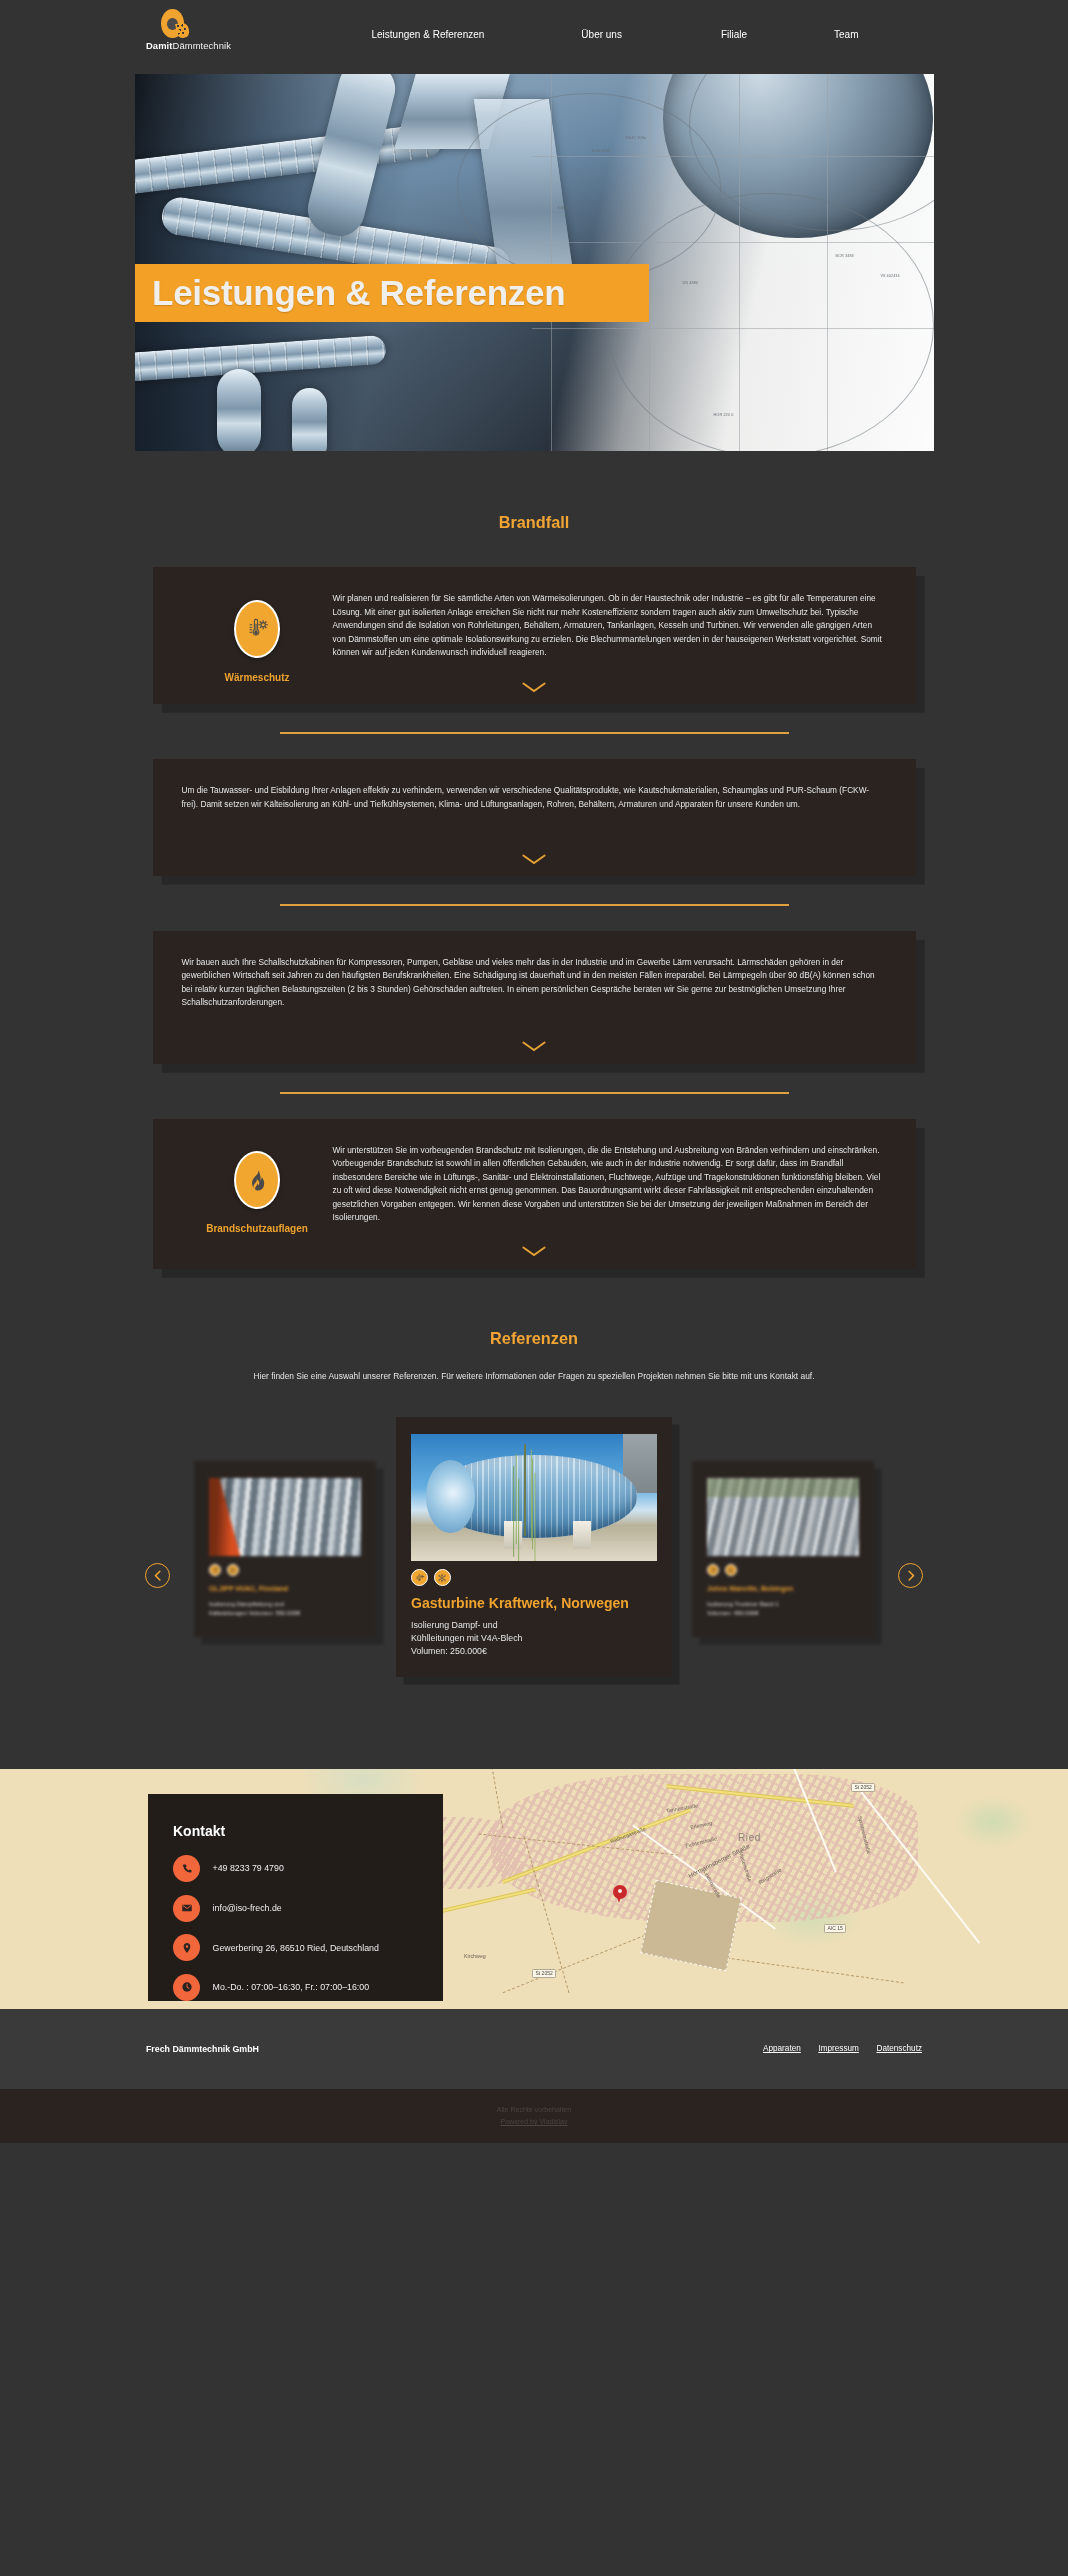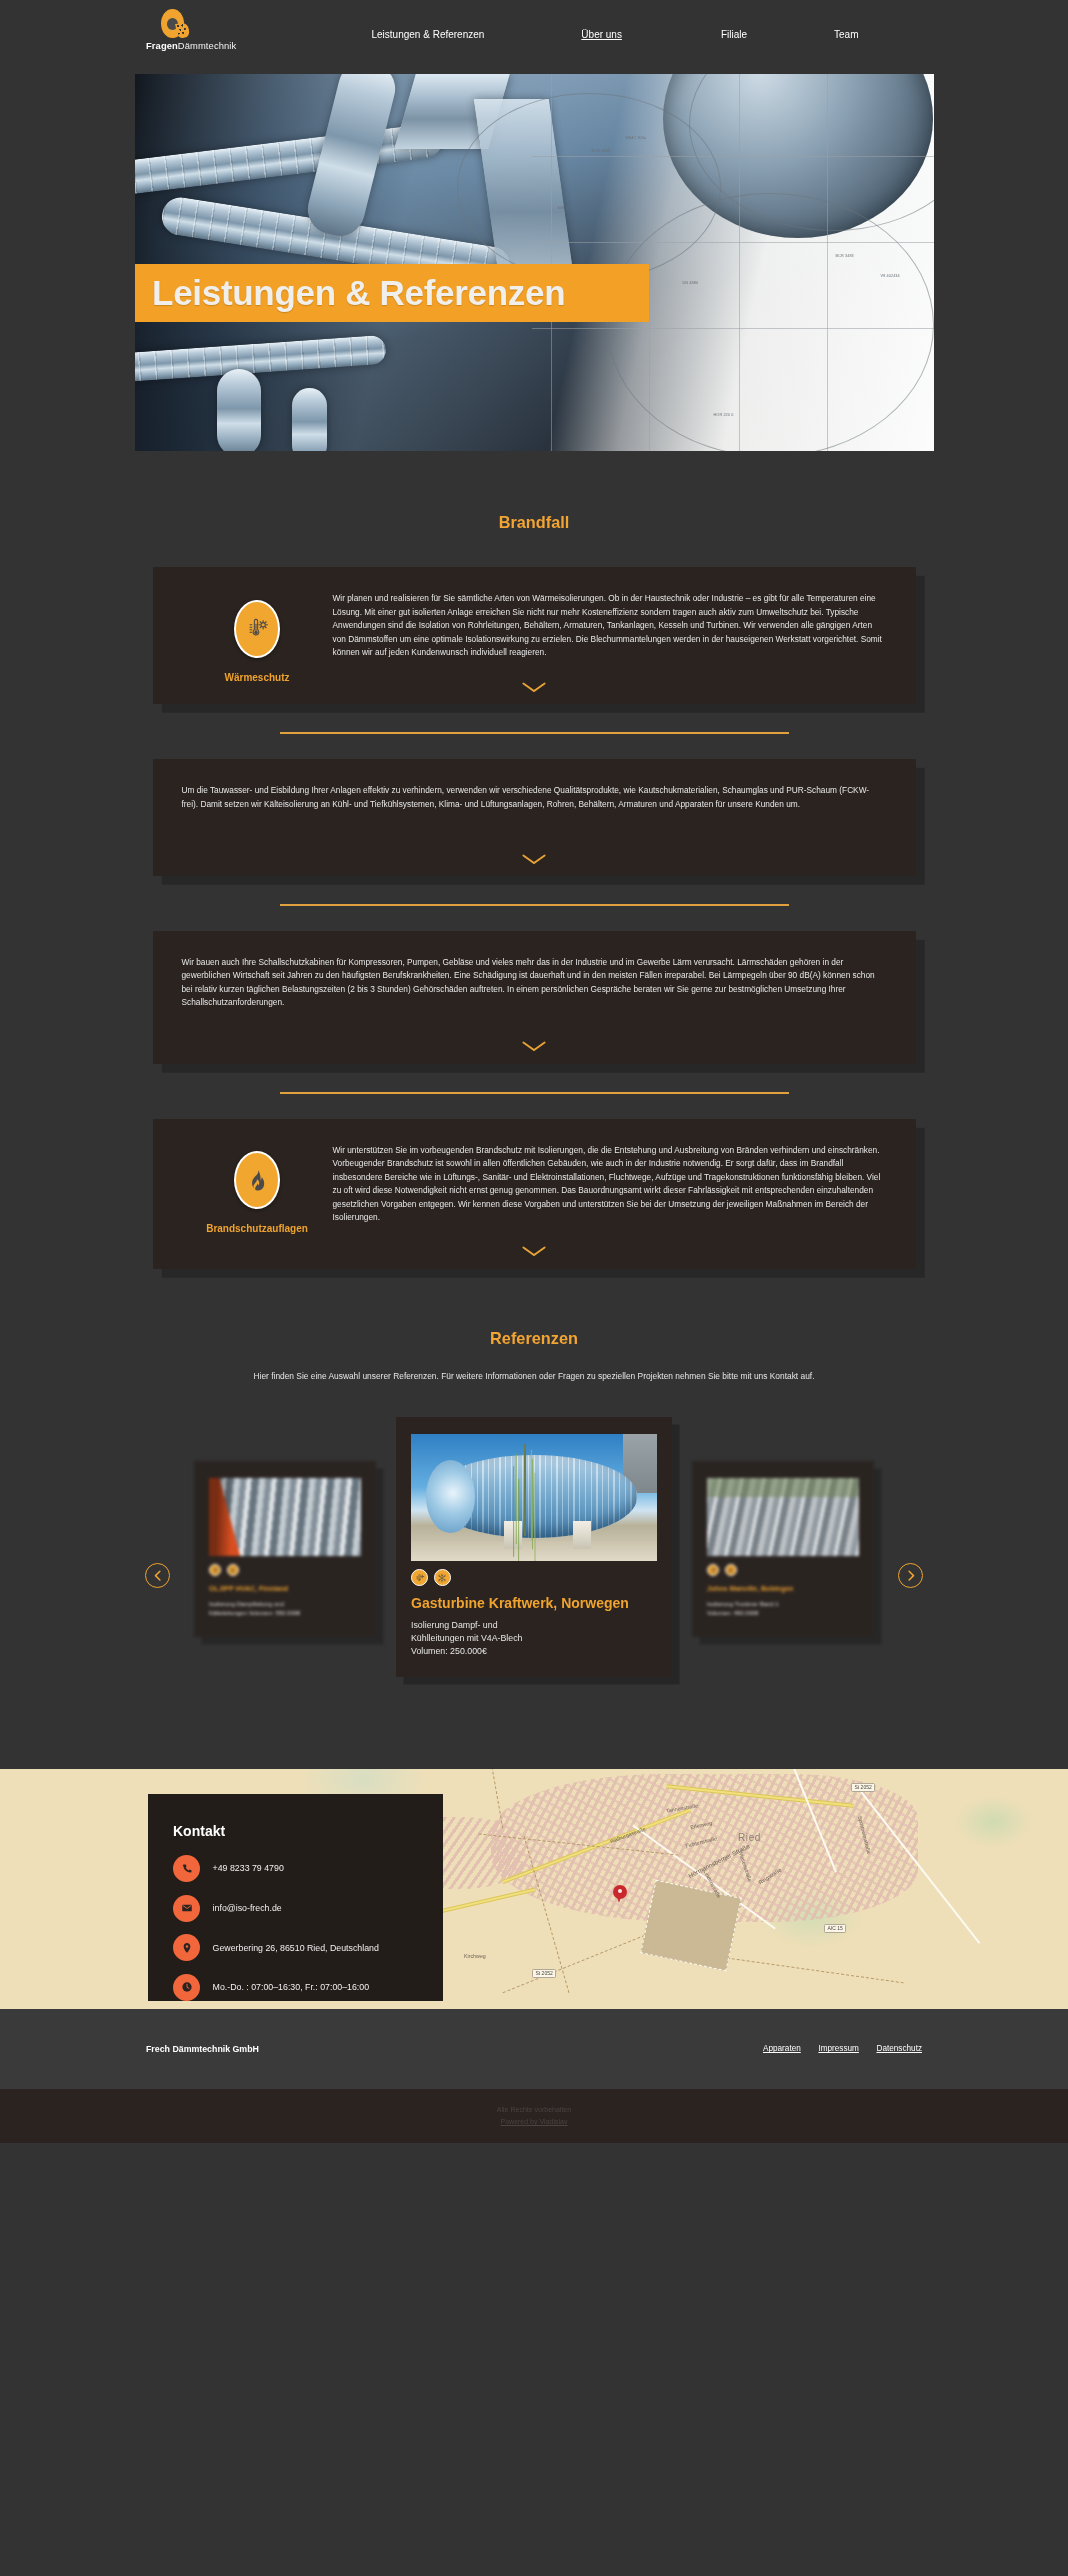--- a/index.html
+++ b/index.html
@@ -70,21 +70,21 @@
     width: 597px;
   }
   .nav-link {
     color: #ffffff;
     font-size: 10px;
     text-decoration: none;
     white-space: nowrap;
     cursor: pointer;
   }
   .nav-1 { margin-left: 19.5px; }
-  .nav-2 { margin-left: 97px; text-decoration: underline; }
+  .nav-2 { margin-left: 97px; }
   .nav-3 { margin-left: 99px; }
   .nav-4 { margin-left: 87px; }
 
   
   .hero-wrap {
     width: 1068px;
     display: flex;
     justify-content: center;
   }
   .hero {
@@ -552,21 +552,21 @@
 <body>
 
 <header class="site-header">
   <div class="brand">
     <div class="brand-mark">
       <div class="ring"></div>
         <div class="hole"></div>
         <div class="dots"></div>
     </div>
     <div class="brand-text">
-      <span class="b">Fragen</span><span class="l">Dämmtechnik</span>
+      <span class="b">Damit</span><span class="l">Dämmtechnik</span>
     </div>
   </div>
   <nav class="main-nav">
     <a class="nav-link nav-1">Leistungen &amp; Referenzen</a>
     <a class="nav-link nav-2">Über uns</a>
     <a class="nav-link nav-3">Filiale</a>
     <a class="nav-link nav-4">Team</a>
   </nav>
 </header>
 

